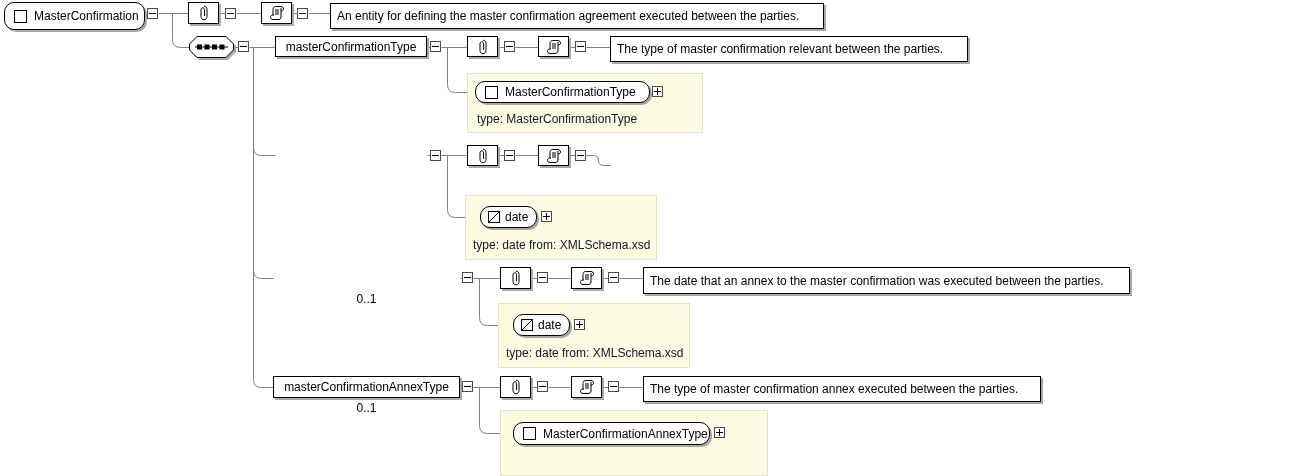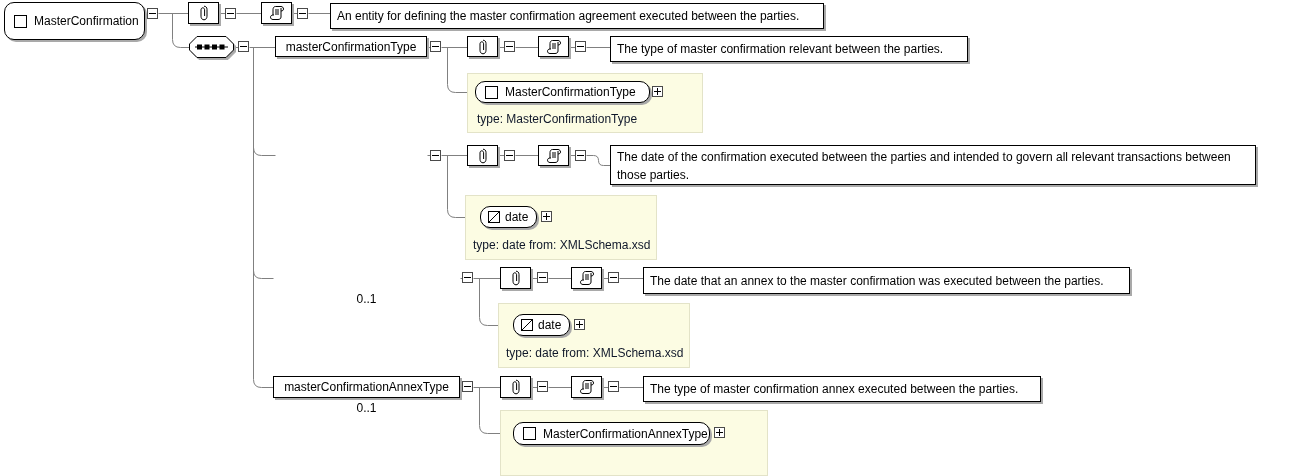--- a/index.html
+++ b/index.html
@@ -58,21 +58,21 @@
       <path d="M460 387 H462 M473 387 H500 M531 387 H537 M548 387 H571 M602 387 H608 M619 387 H643"></path>
       <path d="M479 387 V425 Q479 433 487 433 H500"></path>
     </g>
   </svg>
 
   <div class="abs panel" style="left:467px;top:73px;width:236px;height:60px"></div>
   <div class="abs panel" style="left:465px;top:195px;width:192px;height:65px"></div>
   <div class="abs panel" style="left:498px;top:303px;width:192px;height:65px"></div>
   <div class="abs panel" style="left:500px;top:410px;width:268px;height:66px"></div>
 
-  <div class="abs gbox" style="left:4px;top:2px;width:141px;height:38px">
+  <div class="abs gbox" style="left:4px;top:2px;width:141px;height:28px">
     <span class="sq"></span>
     <span>MasterConfirmation</span>
   </div>
   <span class="tgl" style="left:147px;top:8px"></span>
 
   <div class="abs ibox" style="left:188px;top:2px;width:31px;height:22px">
     <svg class="icon-svg" width="14" height="16" viewBox="0 0 14 16">
       <path d="M7 1.2 C8.9 1.2 10 2.5 10 4.4 V11.2 C10 13.3 8.8 14.8 7 14.8 C5.2 14.8 4 13.3 4 11.2 V4.8 C4 3.6 4.8 2.8 5.8 2.8 C6.8 2.8 7.6 3.6 7.6 4.8 V11" fill="none" stroke="#000"></path>
     </svg>
   </div>
@@ -134,21 +134,20 @@
   </div>
   <span class="tgl" style="left:504px;top:150px"></span>
   <div class="abs ibox" style="left:538px;top:145px;width:31px;height:21px">
     <svg class="icon-svg" width="16" height="16" viewBox="0 0 16 16">
       <path d="M4 4.5 C4 2.8 5 1.5 6.5 1.5 H12 C13.4 1.5 14.5 2.6 14.5 4 C14.5 5.4 13.4 6 12 6" fill="none" stroke="#000"></path>
       <path d="M12 3 V12 C12 13.7 10.7 14.5 9 14.5 H4 C2.6 14.5 1.5 13.6 1.5 12.2 C1.5 10.9 2.6 10 4 10 H5" fill="none" stroke="#000"></path>
       <path d="M4 4.5 V10 M6 5 H10 M6 7 H10 M6 9 H10" fill="none" stroke="#000"></path>
     </svg>
   </div>
   <span class="tgl" style="left:575px;top:150px"></span>
-  <div class="abs ann multi" style="left:610px;top:145px;width:646px;height:40px">The date of the confirmation executed between the parties and intended to govern all relevant transactions between those parties.</div>
 
   <div class="abs gbox" style="left:480px;top:206px;width:57px;height:22px;padding:0 7px;gap:5px">
     <svg width="12" height="12" viewBox="0 0 12 12">
       <rect x="0.5" y="0.5" width="11" height="11" fill="#fff" stroke="#000"></rect>
       <line x1="1" y1="11" x2="11" y2="1" stroke="#000"></line>
     </svg>
     <span>date</span>
   </div>
   <span class="tgl plus" style="left:541px;top:211px"></span>
   <div class="tlabel" style="left:473px;top:238px">type: date from: XMLSchema.xsd</div>

